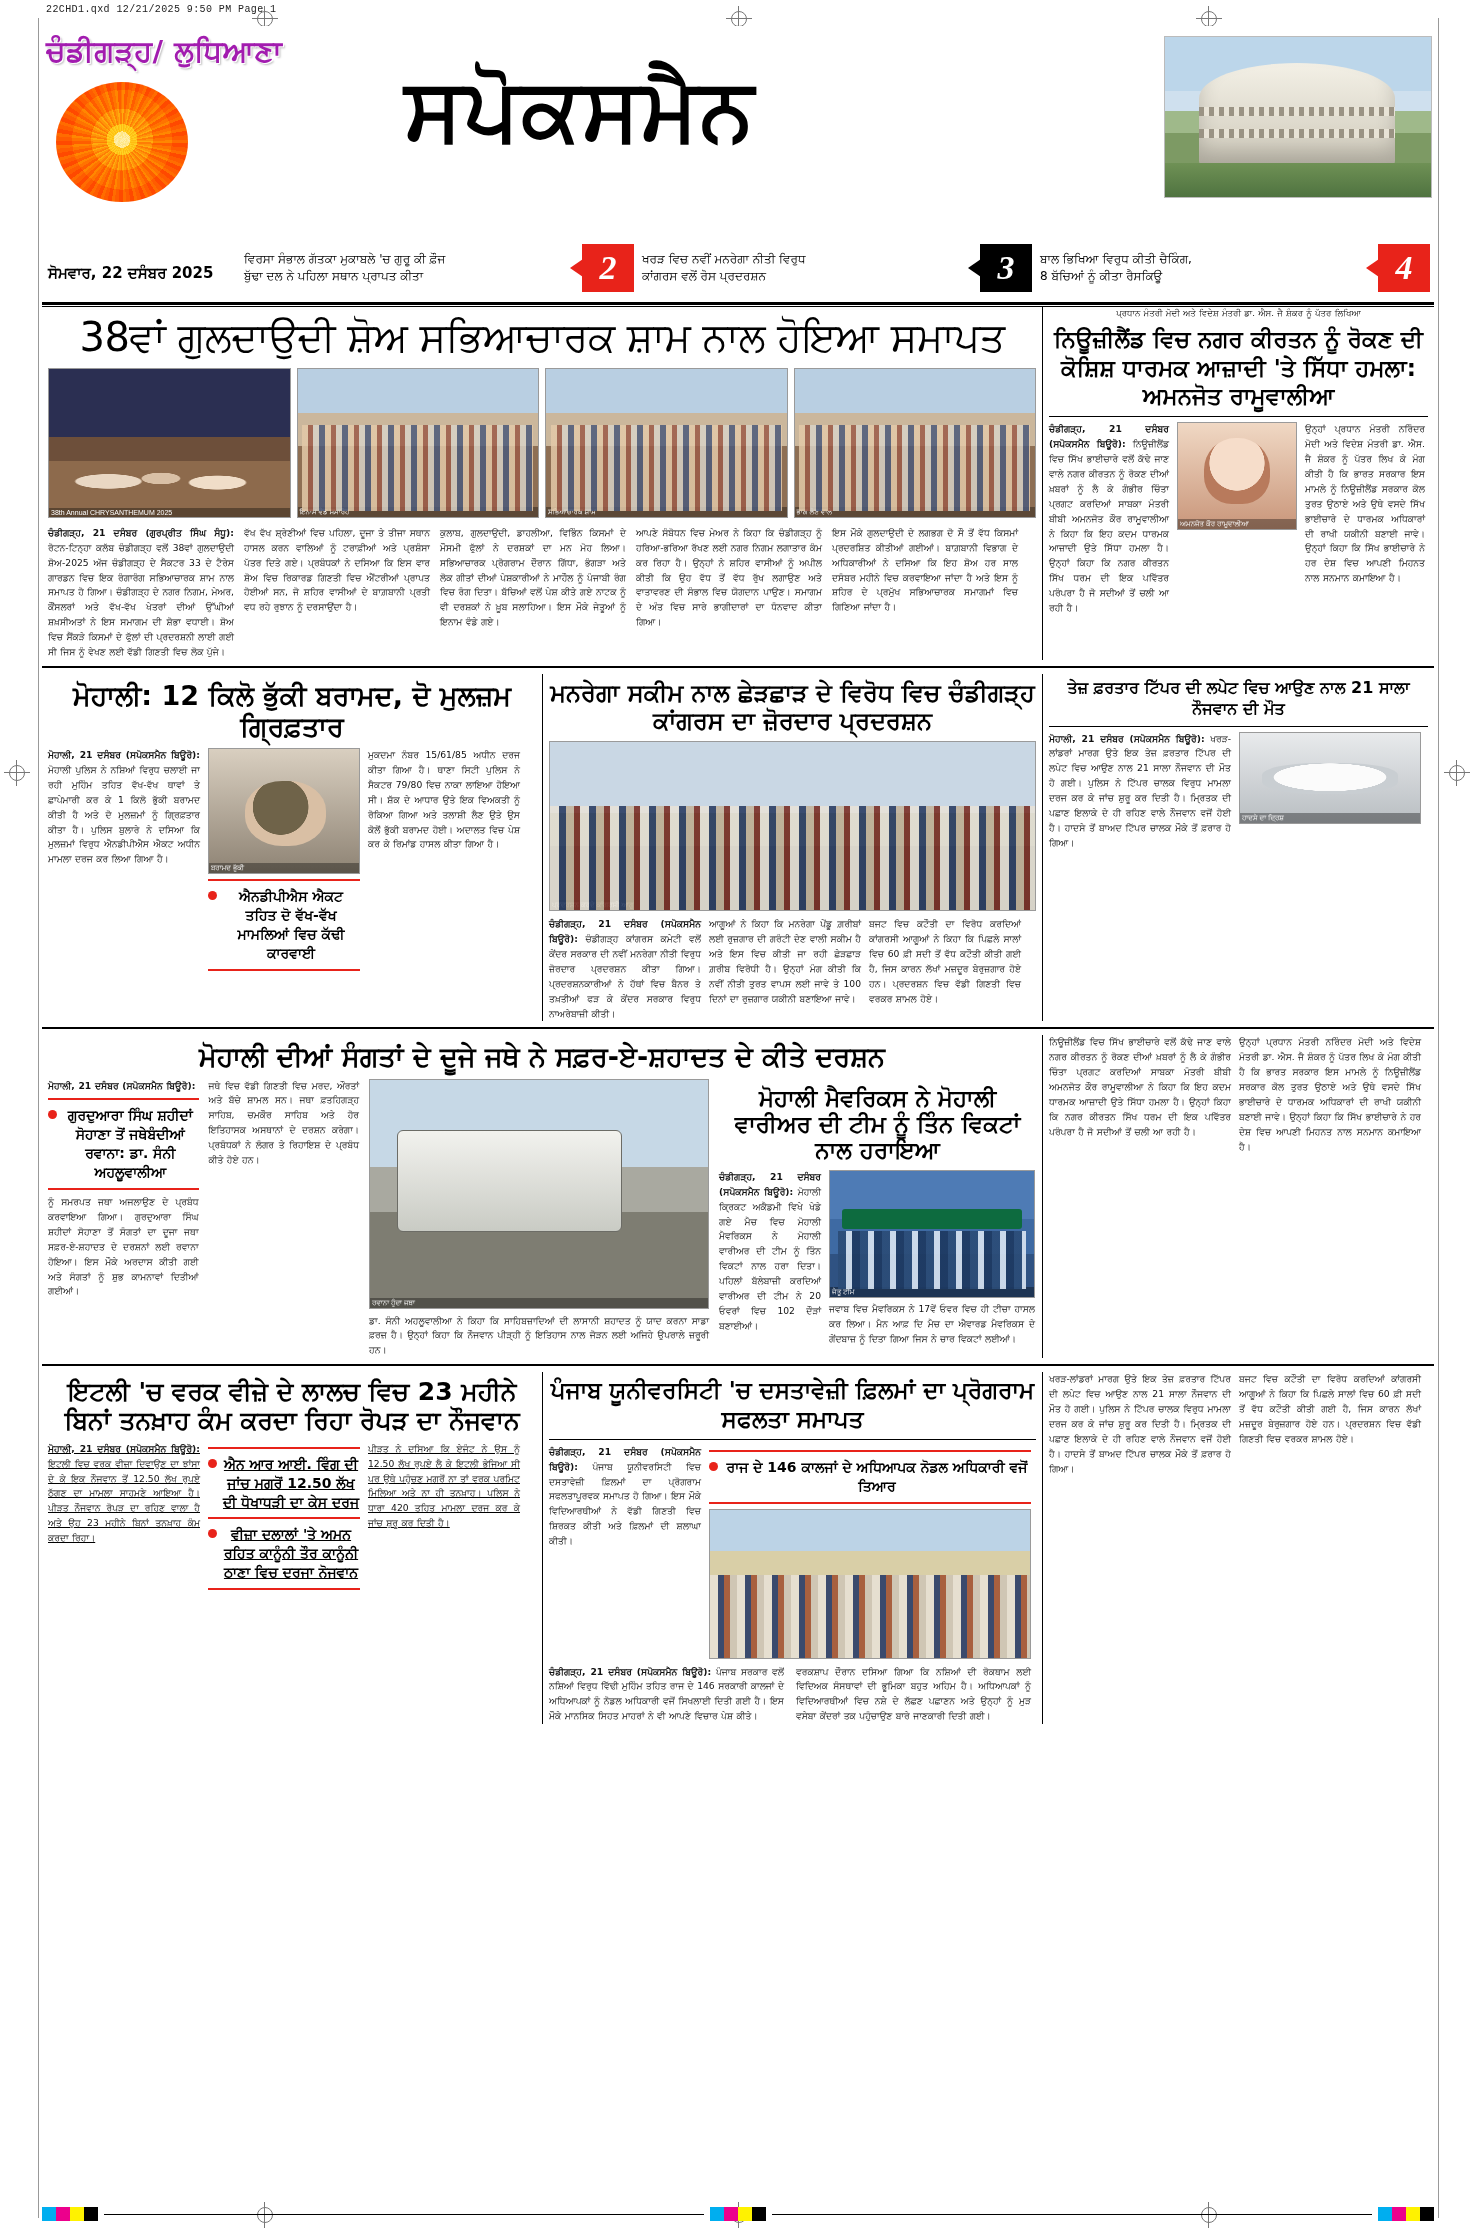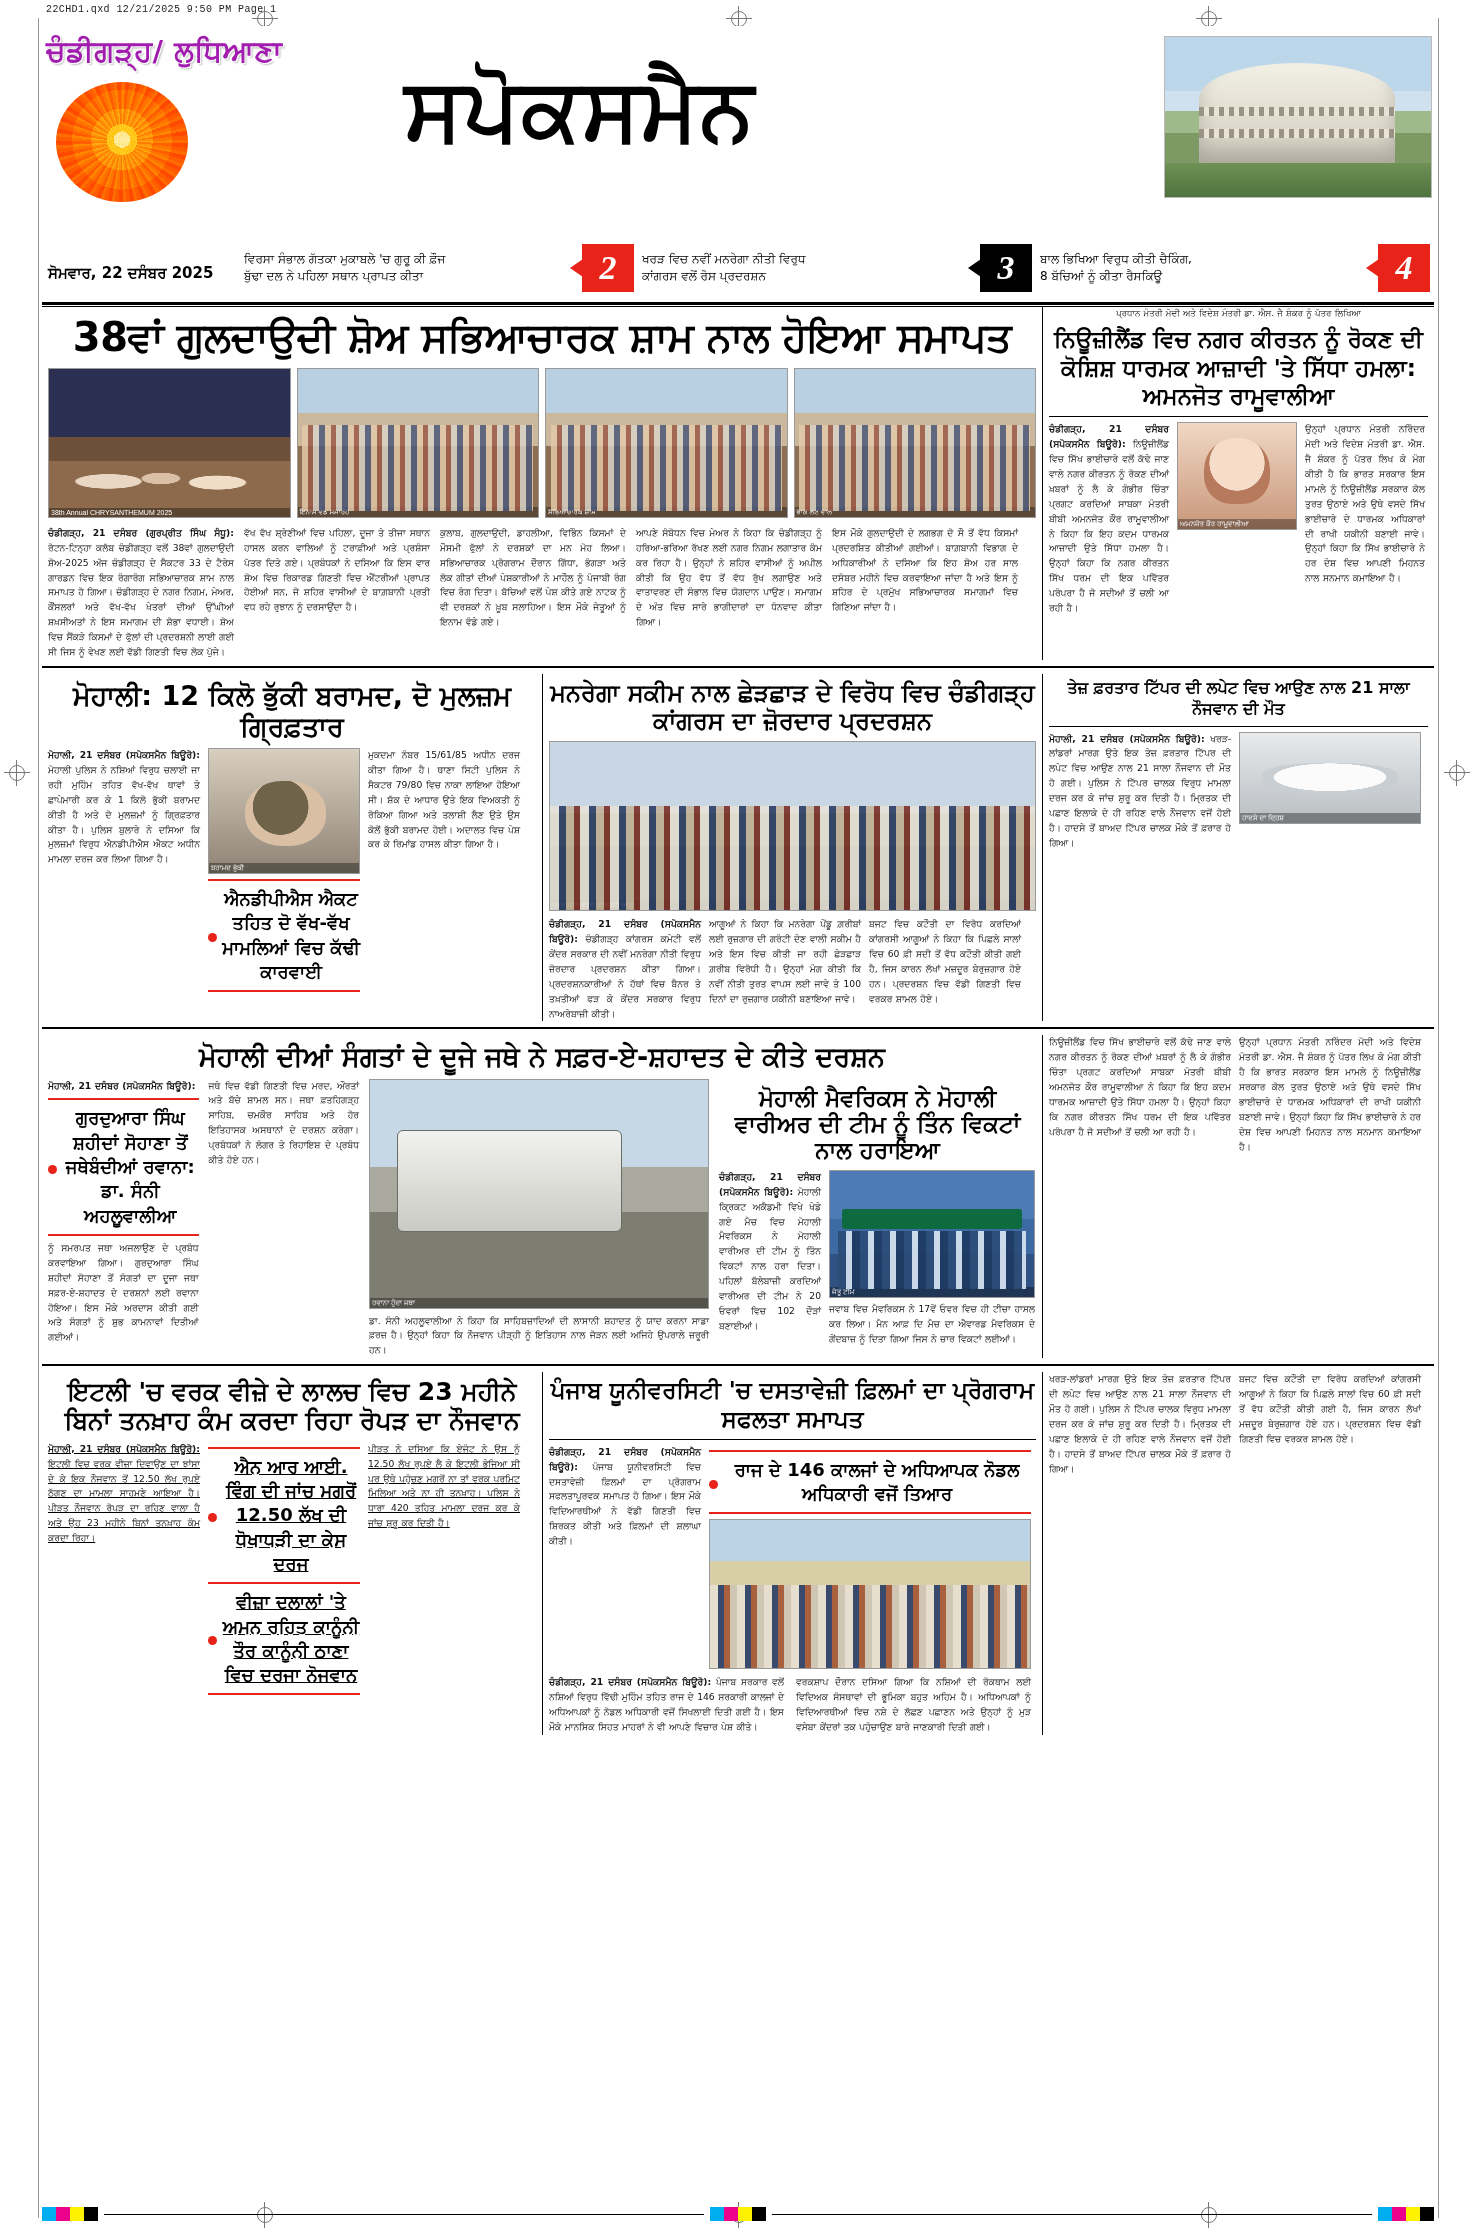--- a/index.html
+++ b/index.html
@@ -139,21 +139,21 @@
   .rule-thick { border-top:3px solid #000; border-bottom:1px solid #000; height:5px; margin-top:2px;}
 
   
   .cols { display:flex; }
   .col { padding:0 6px; }
   .vrule { border-left:1px solid #000; }
 
   
   h1.lead {
     font-family:"DejaVu Sans", sans-serif;
-    font-size:40px; font-weight:bold; line-height:1.12;
+    font-size:40px; font-weight:normal; line-height:1.12;
     margin:8px 0 8px; text-align:center; letter-spacing:-.5px;
   }
   h2.sec {
     font-family:"DejaVu Sans", sans-serif;
     font-size:27px; font-weight:bold; line-height:1.15;
     margin:6px 0 6px; text-align:center;
   }
   h3.sub {
     font-family:"DejaVu Sans", sans-serif;
     font-size:23px; font-weight:bold; line-height:1.25;
@@ -245,23 +245,23 @@
     background:radial-gradient(ellipse at 50% 46%, #fbfbfb 0 58%, #c9ced2 59% 100%);
   }
 
   .banner-strip{
     position:absolute; left:6%; top:30%; width:88%; height:16%;
     background:#0d6b3f; border-radius:3px;
   }
 
   
   .bullet-head {
-    display:flex; gap:5px; align-items:center;
-    font-family:"DejaVu Sans", sans-serif;
-    font-size:18px; font-weight:bold; line-height:1.35;
+    display:flex; gap:5px; align-items:flex-start;
+    font-family:"DejaVu Sans", sans-serif;
+    font-size:14px; font-weight:bold; line-height:1.35;
     margin:6px 0; text-align:center;
   }
   .bullet-head .dot {
     flex:0 0 9px; width:9px; height:9px; margin-top:4px;
     background:#E8231A; border-radius:50%;
   }
   .bullet-head .t { flex:1; text-align:center; }
   .hr-red { border-top:2px solid #E8231A; margin:5px 0; }
   .hr-blk { border-top:1px solid #000; margin:5px 0; }
   .hr-blk2 { border-top:2px solid #000; margin:6px 0; }

